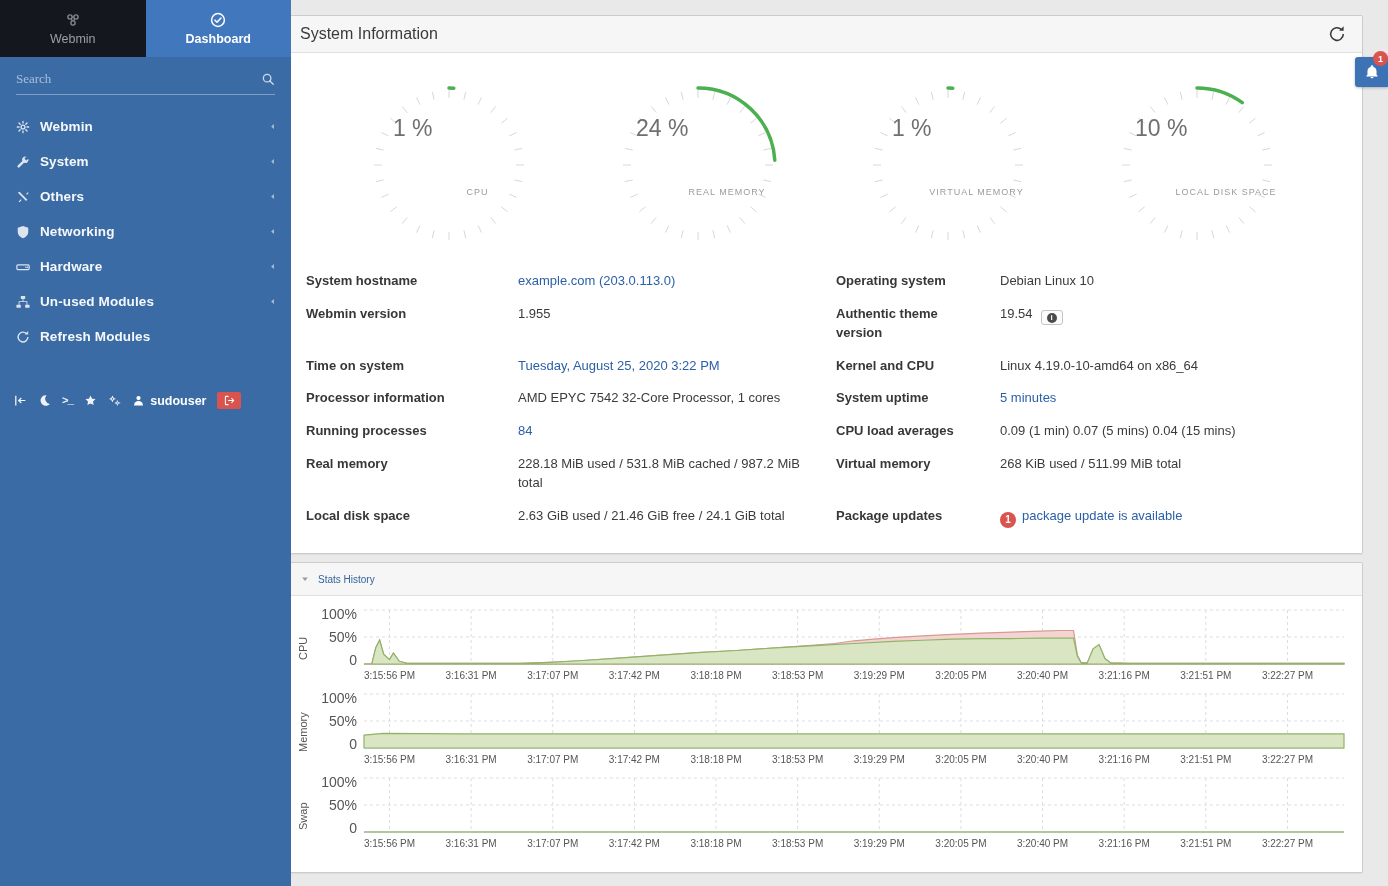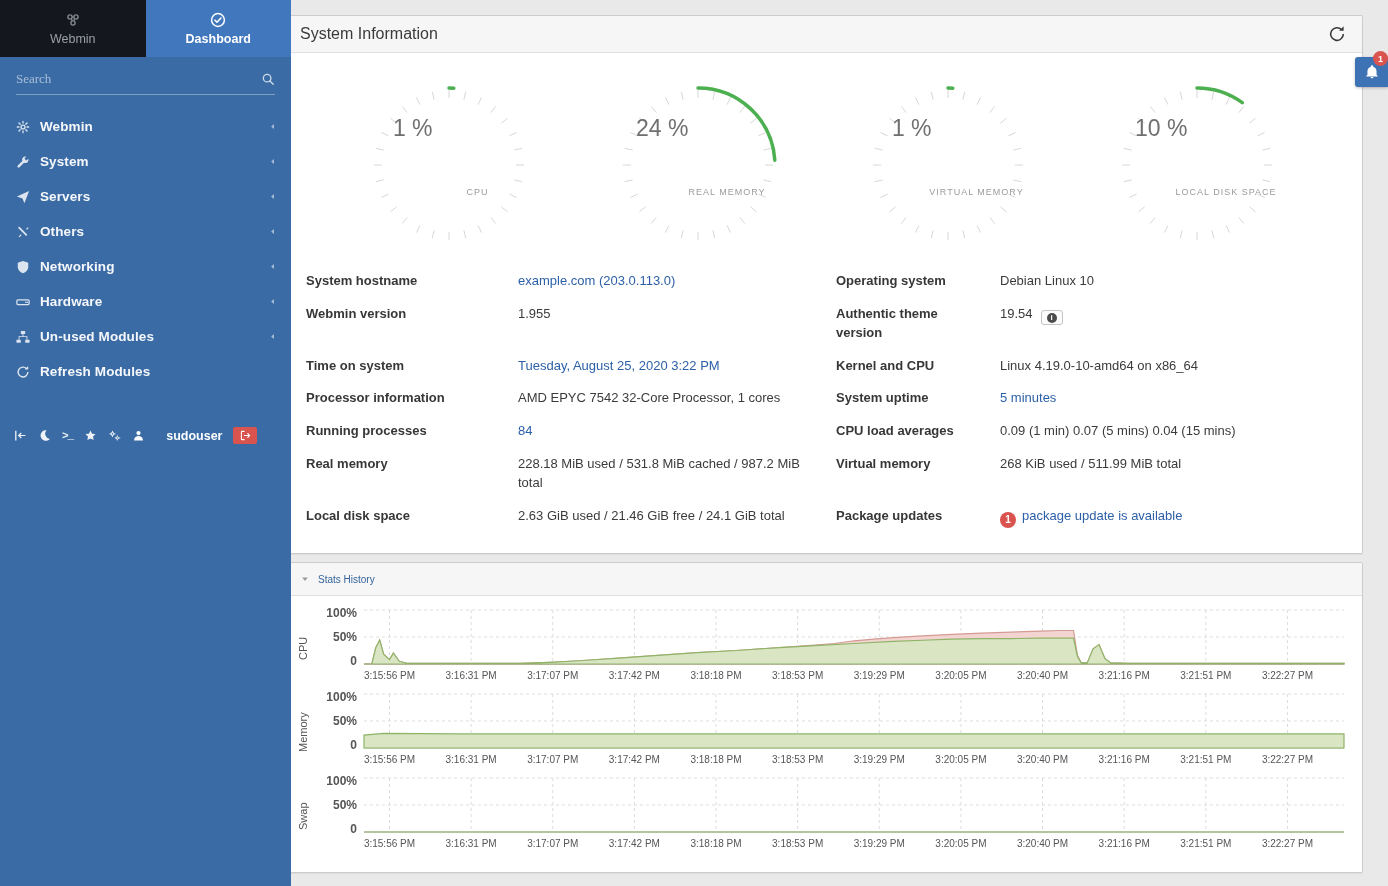--- a/index.html
+++ b/index.html
@@ -26,21 +26,21 @@
   .mi-icon{width:24px;color:rgba(255,255,255,.82);}
   .mi-icon svg{width:14px;height:14px;display:block;}
   .mi-label{flex:1;font-size:13.5px;font-weight:600;letter-spacing:.1px;}
   .mi-chevron{color:rgba(255,255,255,.55);}
   .mi-chevron svg{width:9px;height:9px;display:block;}
 
   .side-bottom{display:flex;align-items:center;gap:11px;padding:0 14px;margin-top:38px;}
   .bb-btn{color:#fff;opacity:.92;cursor:pointer;display:flex;align-items:center;}
   .bb-btn svg{width:13px;height:13px;display:block;}
   .bb-term{font-family:"Liberation Mono","DejaVu Sans Mono",monospace;font-size:11px;font-weight:700;letter-spacing:-1px;}
-  .bb-user{display:flex;align-items:flex-start;gap:21px;font-size:12.5px;font-weight:600;cursor:pointer;}
+  .bb-user{display:flex;align-items:flex-start;gap:5px;font-size:12.5px;font-weight:600;cursor:pointer;}
   .bb-usericon svg{width:13px;height:13px;display:block;}
   .bb-logout{width:24px;height:17px;background:#d9534f;border-radius:2px;display:flex;align-items:center;justify-content:center;cursor:pointer;color:#fff;}
   .bb-logout svg{width:11px;height:11px;display:block;}
 
   
   .main{margin-left:268px;height:886px;background:#e9e9e9;position:relative;overflow:hidden;padding:15px 25px 0 15px;}
   .panel{background:#fff;border:1px solid #cccccc;border-radius:2px;box-shadow:0 1px 1px rgba(0,0,0,.05);}
   .panel + .panel{margin-top:8px;}
   .panel-header{display:flex;align-items:center;height:37px;background:#f6f6f6;border-bottom:1px solid #e0e0e0;padding:0 16px;}
   .panel-title{font-size:16px;color:#3a3a3a;}
@@ -64,21 +64,21 @@
   .info-dot{width:10px;height:10px;border-radius:50%;background:#4b4b4b;color:#fff;font-size:8px;line-height:10px;text-align:center;font-weight:700;display:inline-block;}
 
   
   .stats-header{height:33px;}
   .stats-title{font-size:10px;color:#35639c;margin-left:8px;cursor:pointer;}
   .caret{color:#9a9a9a;cursor:pointer;}
   .caret svg{width:10px;height:10px;display:block;}
   .charts{padding:14px 18px 10px 6px;background:#fff;}
   .chart-row{display:grid;grid-template-columns:26px 48px 1fr;grid-template-rows:54px 22px;margin-bottom:8px;}
   .chart-name{grid-row:1/3;grid-column:1;display:flex;align-items:center;justify-content:center;font-size:11px;color:#555;writing-mode:vertical-rl;transform:rotate(180deg);}
-  .chart-yticks{grid-column:2;grid-row:1;position:relative;font-size:12px;color:#555;font-weight:bold;}
+  .chart-yticks{grid-column:2;grid-row:1;position:relative;font-size:14px;color:#555;}
   .chart-yticks span{position:absolute;right:7px;}
   .yt0{top:-4px;} .yt1{top:50%;transform:translateY(-50%);} .yt2{bottom:-4px;}
   .chart-plot{grid-column:3;grid-row:1;position:relative;}
   .chart-plot svg{position:absolute;inset:0;width:100%;height:100%;overflow:visible;}
   .chart-xlabels{grid-column:3;grid-row:2;position:relative;font-size:10px;color:#555;}
   .chart-xlabels span{position:absolute;top:6px;transform:translateX(-50%);white-space:nowrap;}
 
   
   .bell-tab{position:fixed;top:57px;right:0;width:33px;height:30px;background:#3d72b5;border-radius:3px 0 0 3px;display:flex;align-items:center;justify-content:center;color:#fff;cursor:pointer;box-shadow:0 1px 3px rgba(0,0,0,.25);z-index:50;}
   .bell-tab svg{width:14px;height:14px;display:block;}
@@ -138,33 +138,20 @@
           </svg>
         </span>
     </div>
     <div class="menu-item">
       <span class="mi-icon">
           <svg viewBox="0 0 16 16">
             <path d="M14.2 4.3a3.8 3.8 0 0 1-5 4.6L4 14.1a1.4 1.4 0 0 1-2-2l5.2-5.2a3.8 3.8 0 0 1 4.6-5L9.6 4.1l2.3 2.3z" fill="currentColor"></path>
           </svg>
         </span>
       <span class="mi-label">System</span>
-      <span class="mi-chevron">
-          <svg viewBox="0 0 16 16">
-            <path d="M10.5 3.5L5.5 8l5 4.5z" fill="currentColor"></path>
-          </svg>
-        </span>
-    </div>
-    <div class="menu-item">
-      <span class="mi-icon">
-          <svg viewBox="0 0 16 16">
-            <path d="M1 7.4L15 1 9.6 15 7.4 9.6 1 7.4z" fill="currentColor"></path>
-          </svg>
-        </span>
-      <span class="mi-label">Servers</span>
       <span class="mi-chevron">
           <svg viewBox="0 0 16 16">
             <path d="M10.5 3.5L5.5 8l5 4.5z" fill="currentColor"></path>
           </svg>
         </span>
     </div>
     <div class="menu-item">
       <span class="mi-icon">
           <svg viewBox="0 0 16 16">
             <path d="M2 3l2-1 9 9-1.5 1.5L2.5 3.5z" fill="currentColor"></path>

